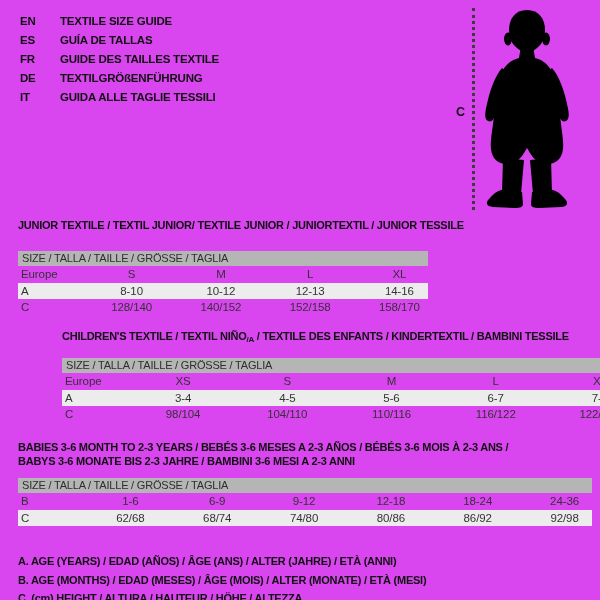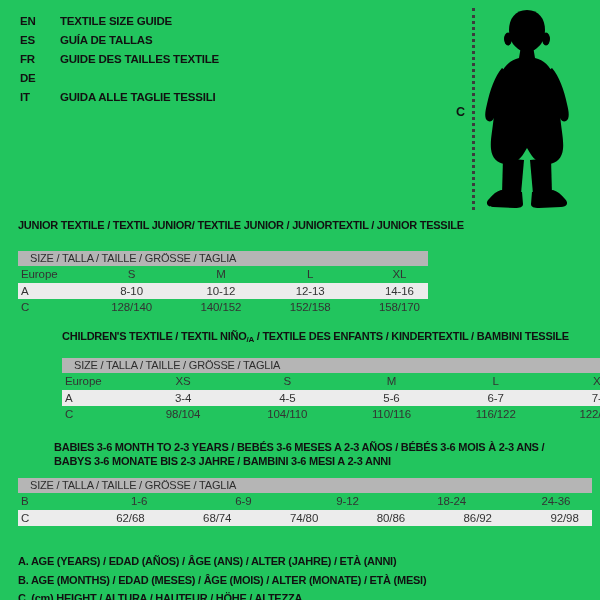--- a/index.html
+++ b/index.html
@@ -1,20 +1,20 @@
 <!DOCTYPE html>
 <html style="--header-band: #b5b5b5; --alt-row: #ececec; --text: #333333; --heading: #111111; --silhouette: #000000;"><head>
 <meta charset="utf-8">
 <style>
   html, body { margin: 0; padding: 0; }
   .page {
     position: relative;
     width: 600px;
     height: 600px;
-    background: #22c55e;
+    background: #d946ef;
     overflow: hidden;
     font-family: "Liberation Sans", "DejaVu Sans", sans-serif;
     color: var(--text, #333);
   }
 
   
   .top { position: relative; height: 213px; }
   .langs { position: absolute; top: 12px; left: 20px; }
   .lang-row {
     display: flex;
@@ -41,36 +41,36 @@
   .section { padding-left: 18px; padding-right: 8px; }
   .sec-title {
     font-size: 11px;
     font-weight: bold;
     line-height: 12px;
     letter-spacing: -0.25px;
     color: var(--heading, #111);
     white-space: nowrap;
   }
   .sec-title .subscr { font-size: 8px; vertical-align: -2px; }
-  .sec-title.two-line { line-height: 14px; white-space: normal; margin-left: 36px; }
+  .sec-title.two-line { line-height: 14px; white-space: normal; }
   #section-junior { margin-top: 6px; }
   #section-junior .sec-title { margin-bottom: 20px; }
   #section-children { margin-top: 14px; margin-left: 44px; }
   #section-children .sec-title { margin-bottom: 12px; }
   #section-babies { margin-top: 17px; }
   #section-babies .sec-title { margin-bottom: 10px; }
 
   .t-narrow { width: 410px; }
   .t-wide { width: 574px; }
 
   .band {
     background: var(--header-band, #b7b7b7);
     height: 15px;
     line-height: 15px;
-    padding-left: 12px;
+    padding-left: 4px;
     font-size: 11px;
     letter-spacing: -0.2px;
     color: #2e2e2e;
   }
   .row { display: flex; height: 17px; line-height: 17px; font-size: 11.5px; letter-spacing: -0.1px; gap: 32px; }
   .row.alt { background: var(--alt-row, #ececec); height: 16px; line-height: 16px; }
   .row .lbl { width: 50px; flex: none; padding-left: 3px; text-align: left; }
   .row .cell { flex: 1; text-align: center; }
 
   
@@ -98,20 +98,21 @@
       <div class="lang-row">
         <span class="code">ES</span>
         <span class="ltext">GUÍA DE TALLAS</span>
       </div>
       <div class="lang-row">
         <span class="code">FR</span>
         <span class="ltext">GUIDE DES TAILLES TEXTILE</span>
       </div>
       <div class="lang-row">
         <span class="code">DE</span>
+        <span class="ltext">TEXTILGRÖßENFÜHRUNG</span>
       </div>
       <div class="lang-row">
         <span class="code">IT</span>
         <span class="ltext">GUIDA ALLE TAGLIE TESSILI</span>
       </div>
     </div>
 
     <span class="c-label">C</span>
     <div class="dotted"></div>
 
@@ -204,20 +205,21 @@
       <span>BABIES 3-6 MONTH TO 2-3 YEARS / BEBÉS 3-6 MESES A 2-3 AÑOS / BÉBÉS 3-6 MOIS À 2-3 ANS /</span><br>
       <span>BABYS 3-6 MONATE BIS 2-3 JAHRE / BAMBINI 3-6 MESI A 2-3 ANNI</span>
     </div>
     <div class="t-wide">
       <div class="band">SIZE / TALLA / TAILLE / GRÖSSE / TAGLIA</div>
       <div class="row">
         <span class="lbl">B</span>
         <span class="cell">1-6</span>
         <span class="cell">6-9</span>
         <span class="cell">9-12</span>
+        <span class="cell">12-18</span>
         <span class="cell">18-24</span>
         <span class="cell">24-36</span>
       </div>
       <div class="row alt">
         <span class="lbl">C</span>
         <span class="cell">62/68</span>
         <span class="cell">68/74</span>
         <span class="cell">74/80</span>
         <span class="cell">80/86</span>
         <span class="cell">86/92</span>

